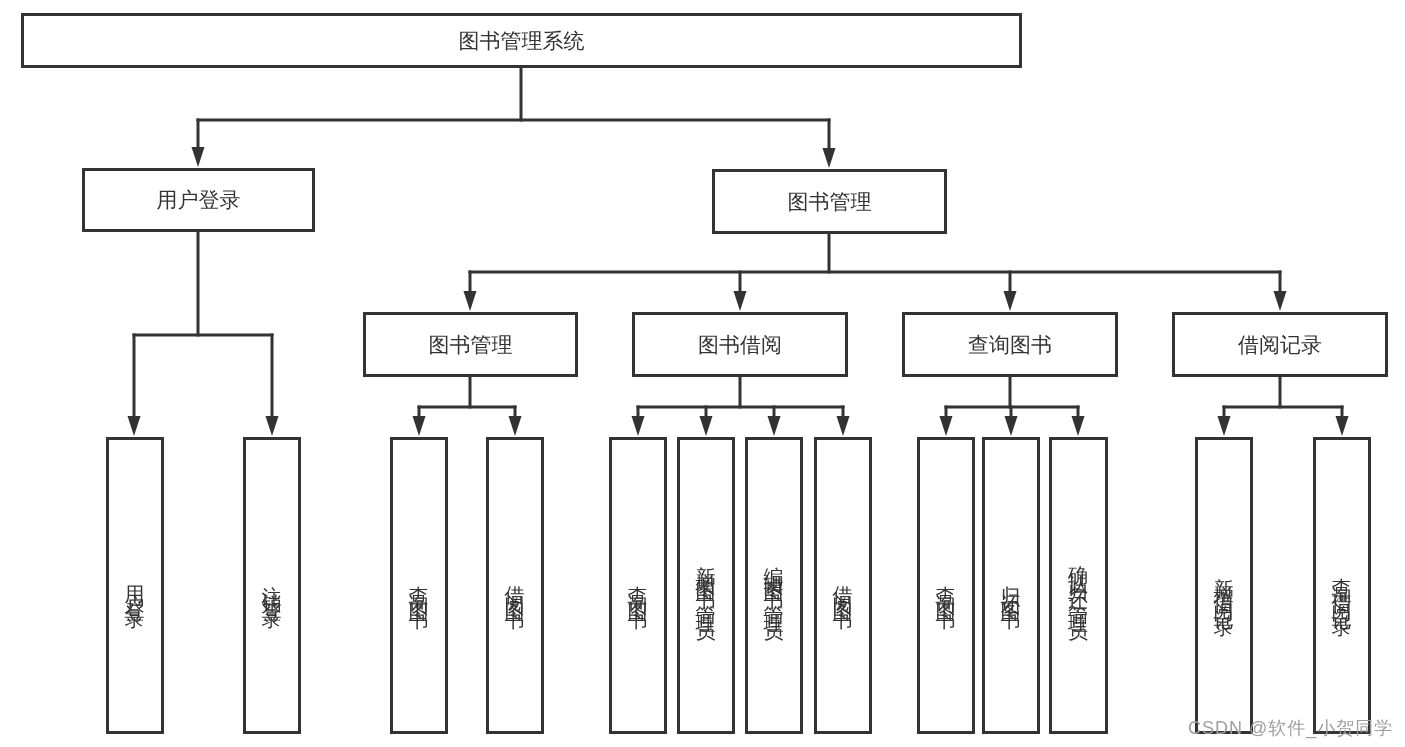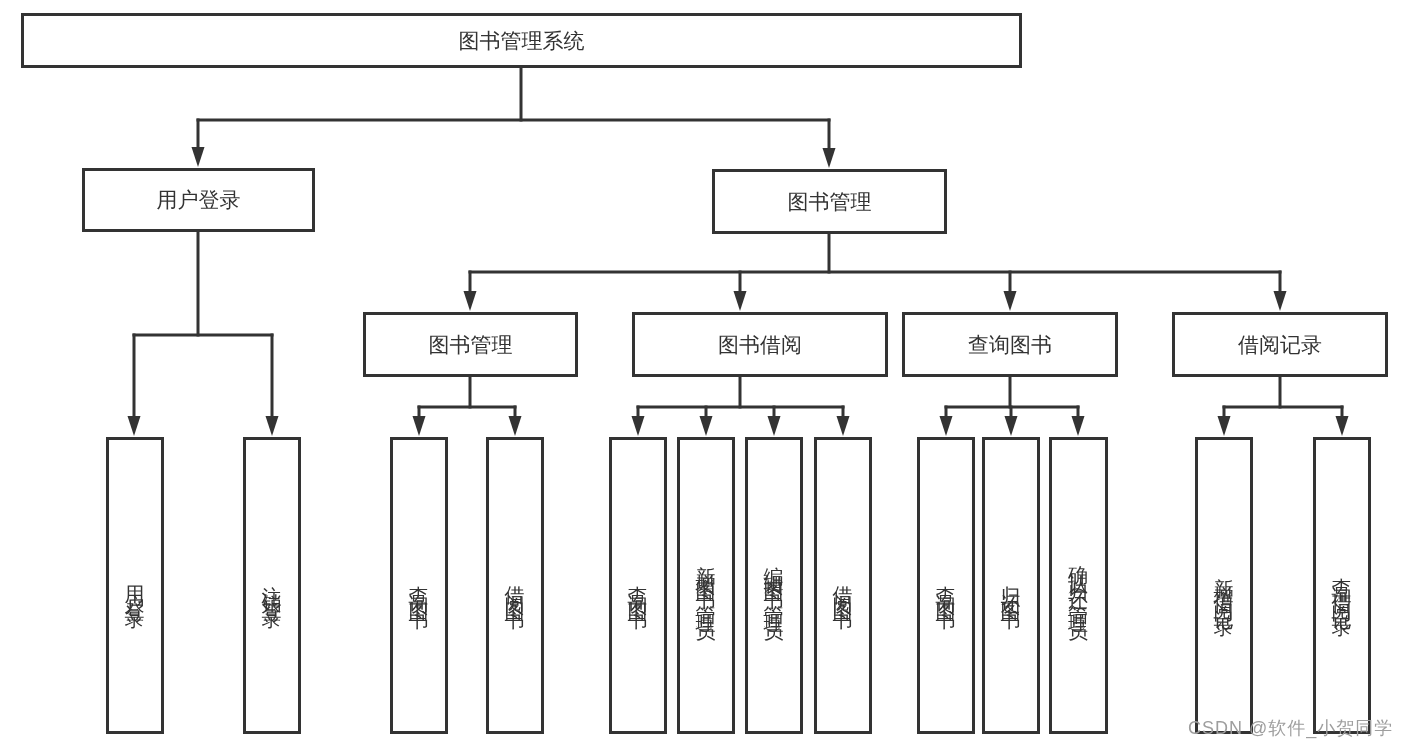--- a/index.html
+++ b/index.html
@@ -28,21 +28,21 @@
     display:flex;align-items:center;justify-content:center;
     color:var(--text,#333);
     font-size:21px;
     text-align:center;
   }
   .box-root{left:21px;top:13px;width:1001px;height:55px;}
   .lvl2a{left:82px;top:168px;width:233px;height:64px;}
   .lvl2b{left:712px;top:169px;width:235px;height:65px;font-family:Liberation Serif, serif;}
   .lvl3{top:312px;height:65px;}
   .l3a{left:363px;width:215px;}
-  .l3b{left:632px;width:256px;}
+  .l3b{left:632px;width:216px;}
   .l3c{left:902px;width:216px;}
   .l3d{left:1172px;width:216px;}
   .leaf{top:437px;width:58px;height:297px;}
   .vtext{
     writing-mode:vertical-rl;
     text-orientation:mixed;
     letter-spacing:8px;
     line-height:1;
     font-size:20px;
     white-space:nowrap;

